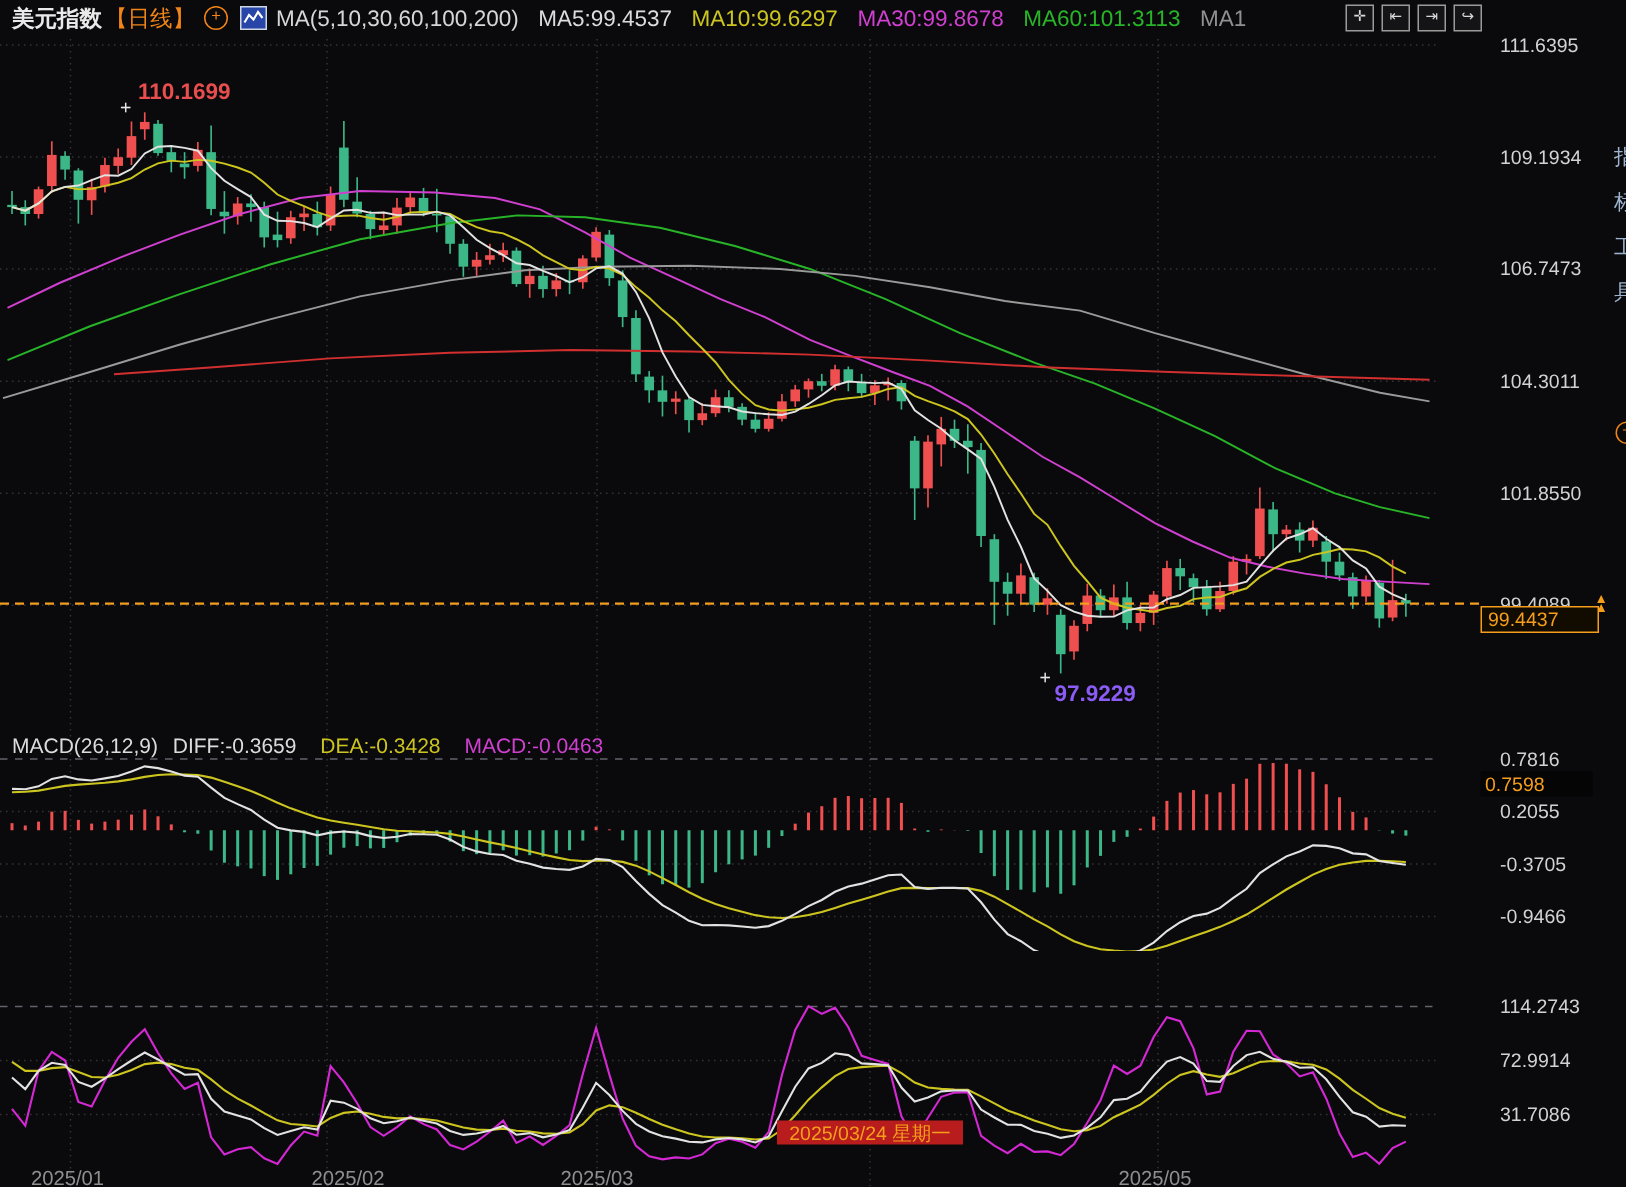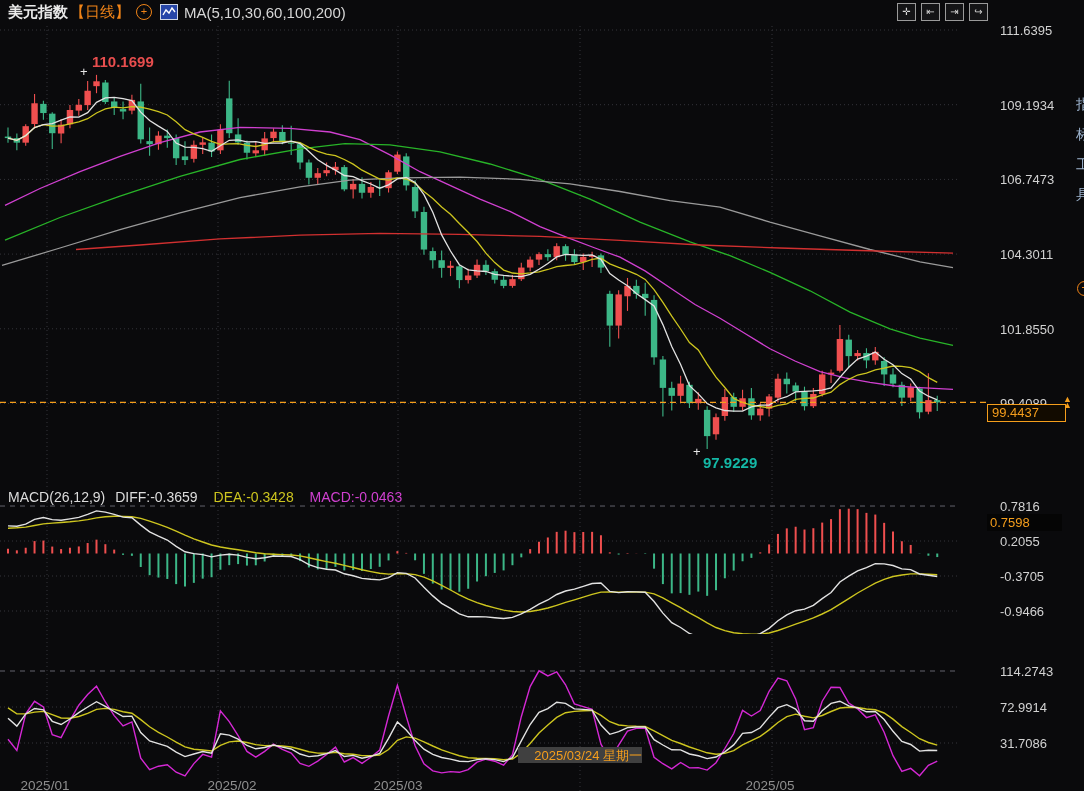--- a/index.html
+++ b/index.html
@@ -23,27 +23,27 @@
   .ylab{position:absolute;left:1000px;color:#d2d2d2;font-size:13px;z-index:4;transform:translateY(-50%);}
   .ann{position:absolute;font-weight:bold;font-size:15px;z-index:4;}
   .marker{position:absolute;color:#e8e8e8;font-size:13px;z-index:4;}
   .pricebox{position:absolute;left:987px;top:404px;width:73px;height:16px;border:1px solid #f59e1c;
     background:#120b00;color:#f59e1c;font-size:13px;line-height:16px;padding-left:4px;z-index:6;}
   .uparrow{position:absolute;left:1063px;top:396px;color:#f59e1c;font-size:9px;line-height:6px;z-index:5;}
   .macd-hi{position:absolute;left:987px;top:514px;width:72px;height:17px;background:#050505;
     color:#f59e1c;font-size:13px;line-height:17px;padding-left:3px;z-index:6;}
   .ptitle{position:absolute;font-size:14px;z-index:5;white-space:nowrap;}
   .xlab{position:absolute;top:778px;transform:translateX(-50%);color:#8f8f8f;font-size:13.5px;z-index:5;}
-  .xsel{position:absolute;top:747px;height:16px;background:#404040;color:#f59e1c;font-size:13px;
-    line-height:17px;text-align:right;z-index:6;}
+  .xsel{position:absolute;top:747px;height:16px;background:#b91c1c;color:#f59e1c;font-size:13px;
+    line-height:17px;text-align:center;z-index:6;}
   .wm{position:absolute;right:16px;top:733px;color:#e6eaee;font-size:40px;letter-spacing:1px;z-index:7;}
   .strip-glyph{position:absolute;left:1076px;color:#9db4cf;font-size:14px;z-index:5;}
   .strip-badge{position:absolute;left:1077px;top:281px;width:13px;height:13px;border:1.5px solid #f08418;
     border-radius:50%;color:#f08418;font-size:10px;line-height:12px;text-align:center;z-index:5;}
-  .c-white{color:#dcdcdc}.c-yellow{color:#cdc51f}.c-magenta{color:#d040d0}.c-red{color:#e84e4e}.c-dn{color:#14b8a6}
+  .c-white{color:#dcdcdc}.c-yellow{color:#cdc51f}.c-magenta{color:#d040d0}.c-red{color:#e84e4e}.c-dn{color:#8b5cf6}
 </style>
 </head>
 <body>
 
 <div id="stage">
   <svg id="chart-svg" width="1084" height="791">
       <line x1="0" y1="30" x2="958" y2="30" stroke="#34343a" stroke-width="1" stroke-dasharray="1 3"></line>
       <line x1="0" y1="104.69655570000003" x2="958" y2="104.69655570000003" stroke="#34343a" stroke-width="1" stroke-dasharray="1 3"></line>
       <line x1="0" y1="179.39311140000007" x2="958" y2="179.39311140000007" stroke="#34343a" stroke-width="1" stroke-dasharray="1 3"></line>
       <line x1="0" y1="254.09272079999977" x2="958" y2="254.09272079999977" stroke="#34343a" stroke-width="1" stroke-dasharray="1 3"></line>
@@ -406,20 +406,21 @@
   <div class="hdr">
     <span class="sym">美元指数</span>
     <span class="per">【日线】</span>
     <span class="circle-plus">+</span>
     <span class="mini-chart">
       <svg width="16" height="14">
           <polyline points="2,10 5,5 8,8 11,3 14,7" fill="none" stroke="#ffffff" stroke-width="1.4"></polyline>
         </svg>
     </span>
     <span class="mat">MA(5,10,30,60,100,200)</span>
+    <span id="ma-values"><span class="mav" style="color: rgb(220, 220, 220);">MA5:99.4537</span><span class="mav" style="color: rgb(205, 197, 31);">MA10:99.6297</span><span class="mav" style="color: rgb(208, 64, 208);">MA30:99.8678</span><span class="mav" style="color: rgb(40, 180, 40);">MA60:101.3113</span><span class="mav" style="color: rgb(144, 144, 144);">MA1</span></span>
   </div>
 
   <div class="tools" id="toolbar">
       <div class="tool">✛</div>
       <div class="tool">⇤</div>
       <div class="tool">⇥</div>
       <div class="tool">↪</div>
     </div>
 
   <div class="ann c-red" style="left:92px;top:53px;">110.1699</div>

